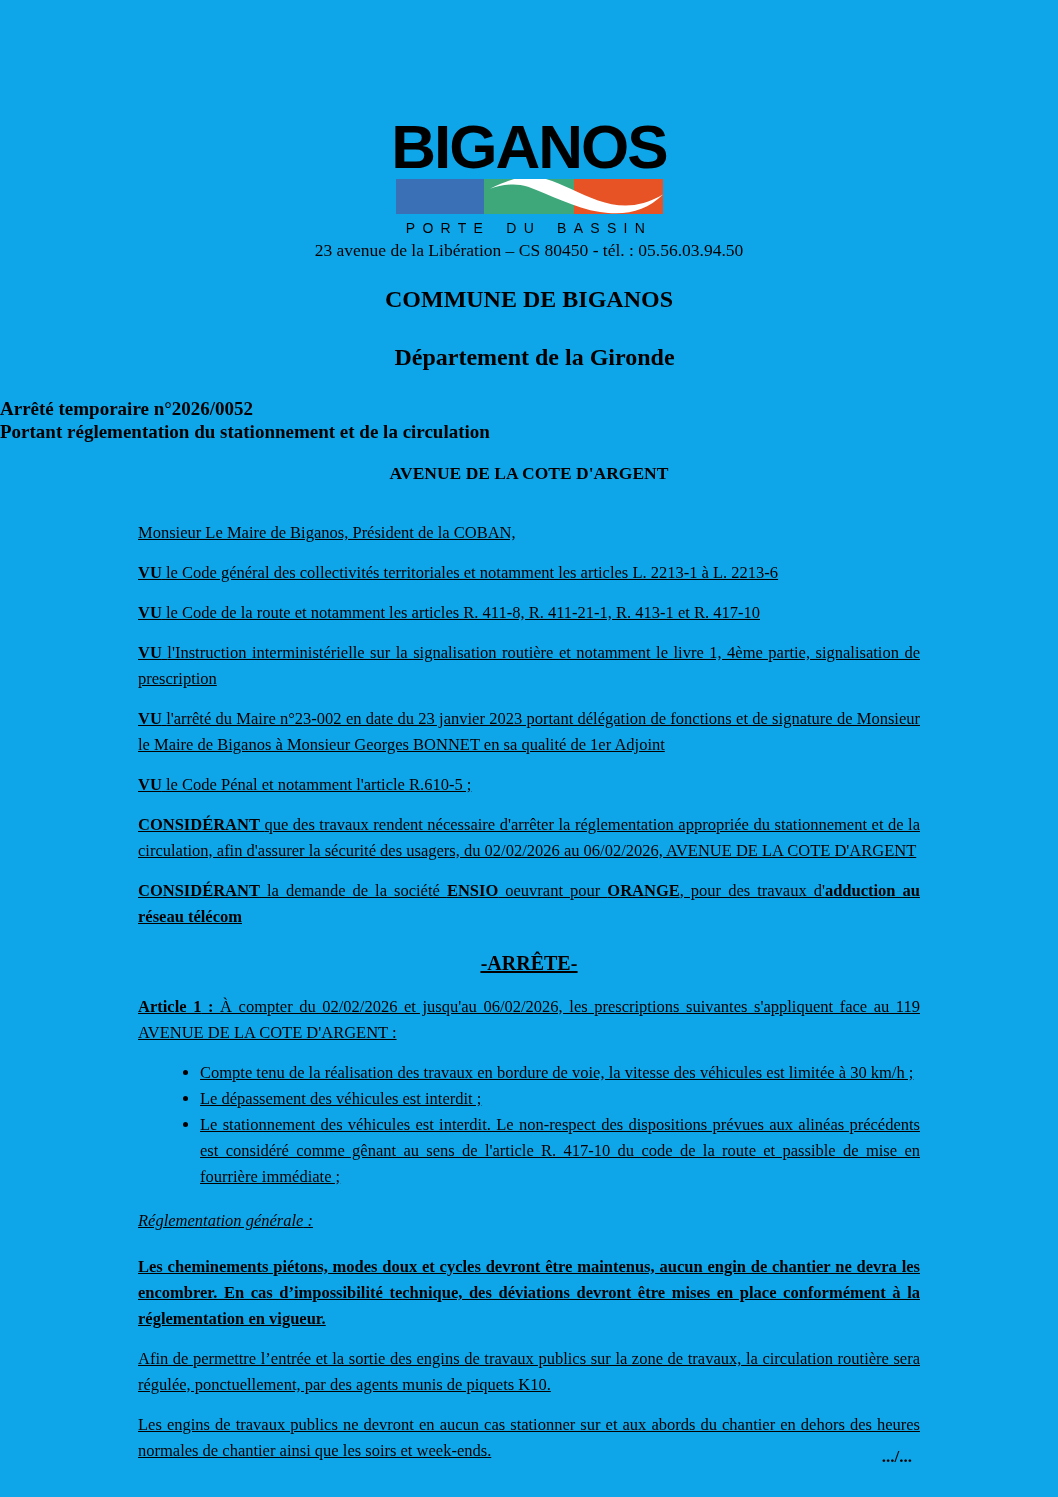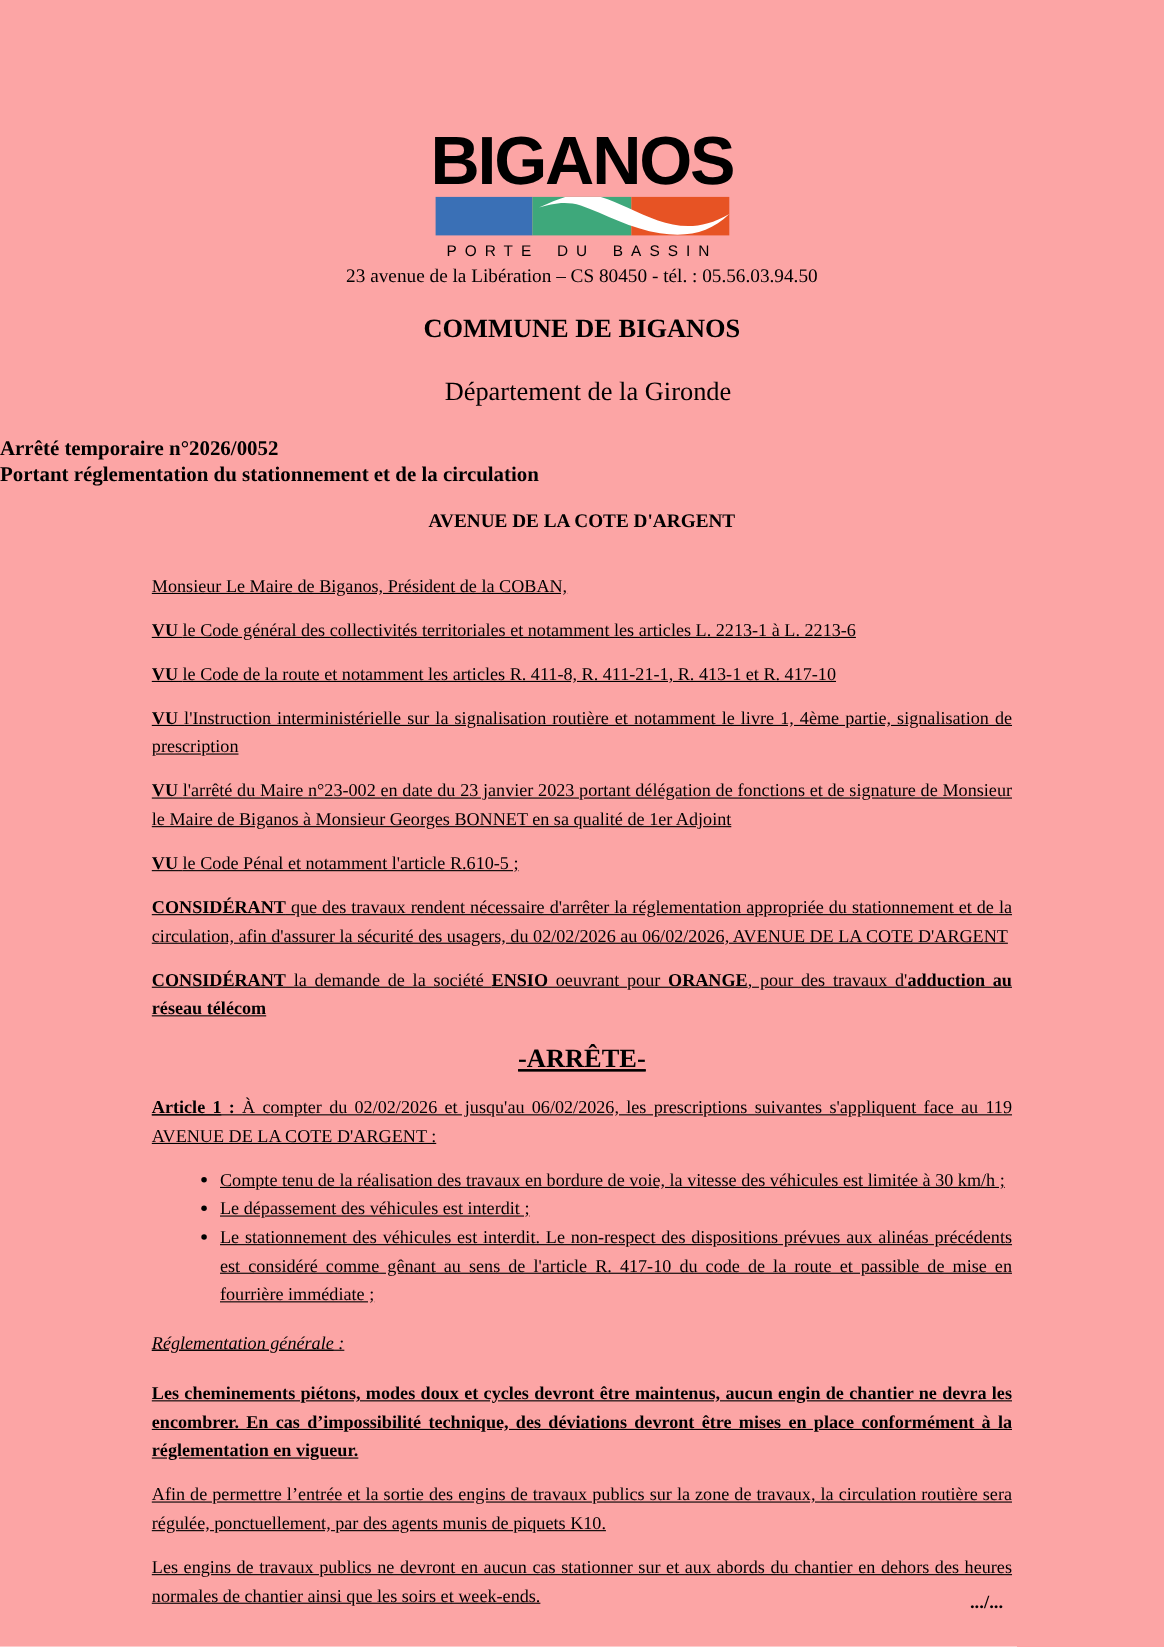--- a/index.html
+++ b/index.html
@@ -1,19 +1,19 @@
 <!DOCTYPE html>
 <html lang="fr"><head>
 <meta charset="utf-8">
 <style>
   html,body{margin:0;padding:0;background:#ffffff;}
   .page{
     position:relative;
     width:1058px;height:1497px;
-    background:#fca5a5;
+    background:#0ea5e9;
     color:#000;
     font-family:"Liberation Serif", serif;
     overflow:hidden;
   }
   
   .logo{ text-align:center; padding-top:118px; }
   .logo-word{
     font-family:"Liberation Sans", sans-serif;
     font-weight:bold;
     font-size:62px;
@@ -39,34 +39,34 @@
     word-spacing:.35em;
     margin-top:6px;
     white-space:nowrap;
   }
   .logo-address{
     font-size:17.5px;
     margin-top:4px;
   }
   
   .h-commune{ text-align:center; font-size:24px; font-weight:bold; margin:25px 16px 0; }
-  .h-departement{ text-align:center; font-size:24px; font-weight:normal; margin:31px 0 0;padding-left:11px; }
+  .h-departement{ text-align:center; font-size:24px; font-weight:bold; margin:31px 0 0;padding-left:11px; }
   .subhead{ text-align:left; font-size:19px; font-weight:bold; line-height:23px; margin-top:26px; }
   .h-street{ text-align:center; font-size:17.5px; font-weight:bold; margin-top:20px; }
   
   .content{
     margin:36px 138px 0;
     font-size:16.5px;
     line-height:26px;
     text-align:justify;
     text-decoration:underline;
   }
   .content p{ margin:0 0 14px; }
   .salutation{ text-align:left; }
-  .arrete-heading{ text-align:center; font-weight:bold; font-size:24px; margin:20px 0 18px !important; }
+  .arrete-heading{ text-align:center; font-weight:bold; font-size:20px; margin:20px 0 18px !important; }
   ul.prescriptions{ margin:0 0 14px; padding-left:62px; }
   ul.prescriptions li{ text-align:justify; padding-left:0; }
   .reg-heading{ font-style:italic; text-align:left; margin:18px 0 20px !important; }
   .bold-para{ font-weight:bold; }
   .footer-mark{
     position:absolute;
     right:146px; bottom:30px;
     font-weight:bold;
     font-size:17px;
   }

